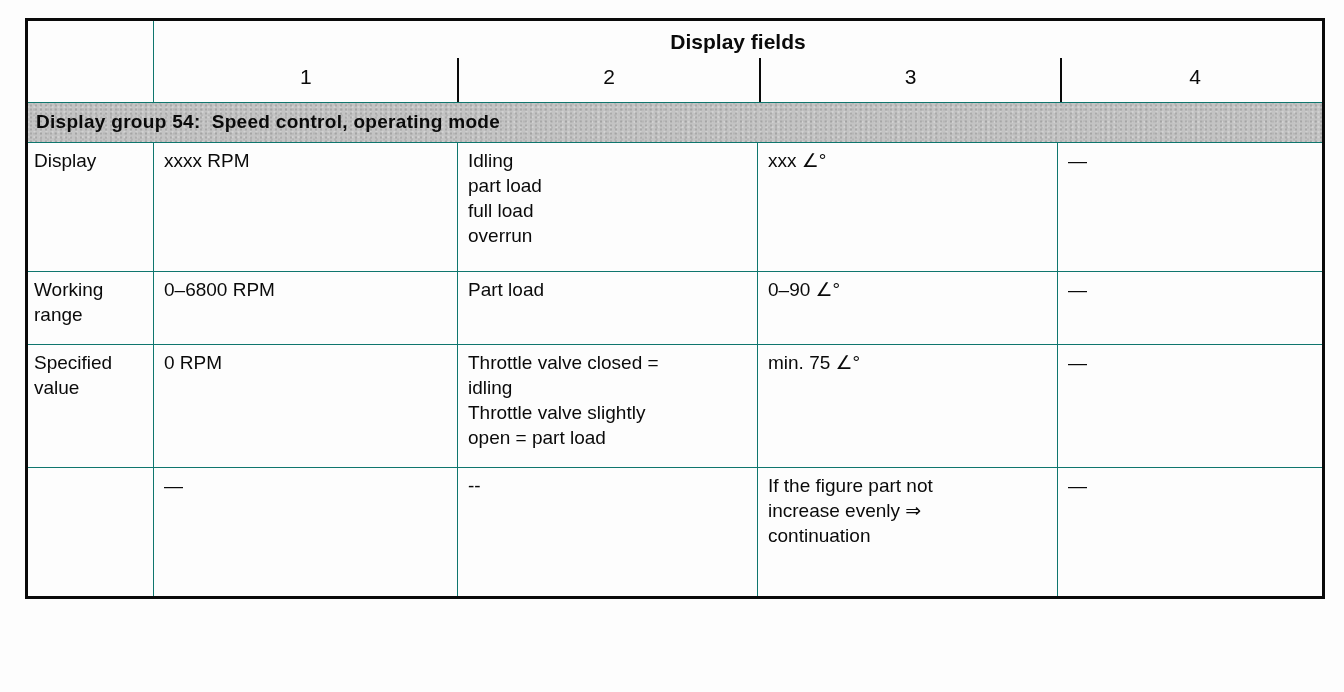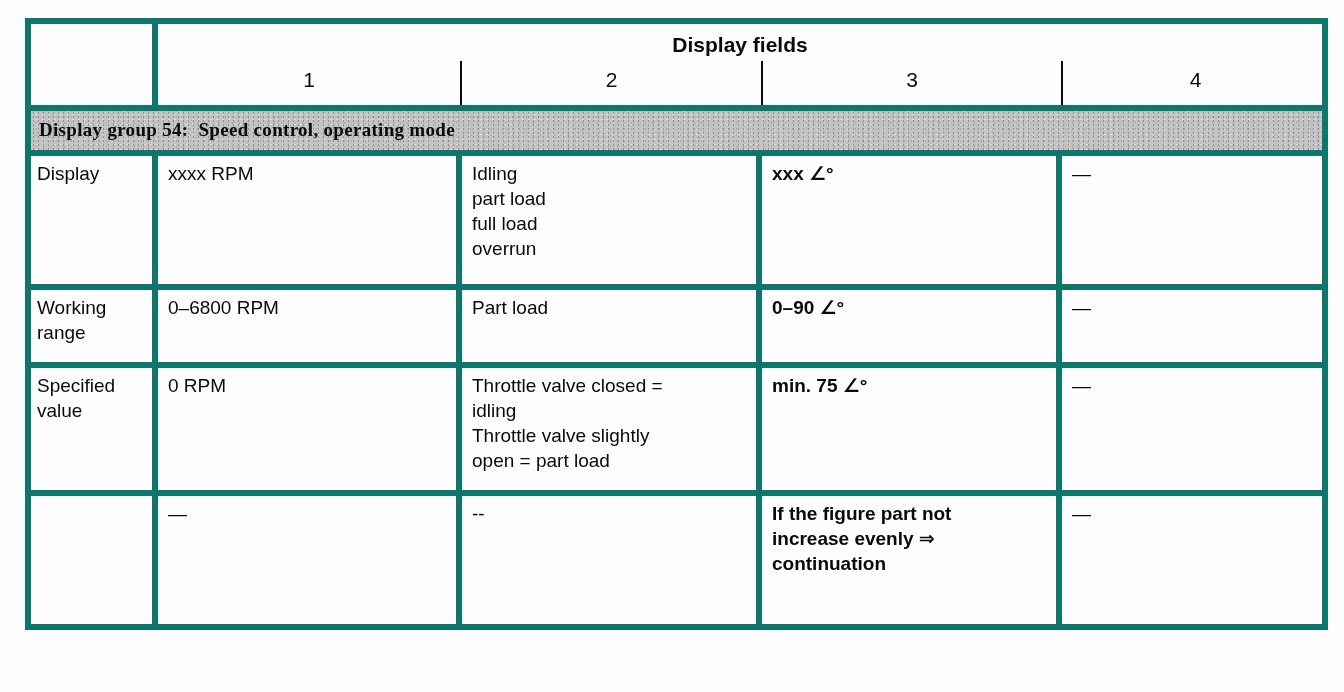--- a/index.html
+++ b/index.html
@@ -19,21 +19,21 @@
   table.dg {
     position: absolute;
     left: 25px;
     top: 18px;
     width: 1297px;
     border-collapse: collapse;
     table-layout: fixed;
     border: 3px solid #0a0a0a;
   }
   table.dg td {
-    border: 6px solid #0f766e;
+    border: 1px solid #0f766e;
     vertical-align: top;
     font-size: 19px;
     line-height: 1.32;
     margin-left: 40px;
   }
   
   td.corner {
     border-bottom: none;
   }
   td.hdrcell {
@@ -70,32 +70,31 @@
     padding: 6px 8px 7px 8px;
     letter-spacing: 0.3px;
     background-color: #c3c3c3;
     background-image:
       radial-gradient(circle, #8f8f8f 18%, rgba(0,0,0,0) 20%),
       radial-gradient(circle, #a8a8a8 14%, rgba(0,0,0,0) 16%),
       radial-gradient(circle, #dedede 20%, rgba(0,0,0,0) 22%);
     background-size: 5px 4px, 7px 6px, 6px 5px;
     background-position: 0 0, 2px 3px, 3px 1px;
     white-space: pre;
-    font-family: Liberation Serif, serif;
   }
   
   td.rowlabel {
     padding: 5px 16px 5px 6px;
     white-space: pre-line;
   }
   td.cell {
     padding: 5px 10px;
     white-space: pre-line;
   }
-  td.c3 { font-weight: bold; }
+  td.c3 { font-weight: normal; }
   tr.r-display   td { height: 118px; }
   tr.r-indicated td { height: 66px; }
   tr.r-working   td { height: 62px; }
   tr.r-specified td { height: 112px; border-radius: 25px; }
   tr.r-extra     td { height: 118px; }
 </style>
 </head>
 <body>
 
 <div class="page">

